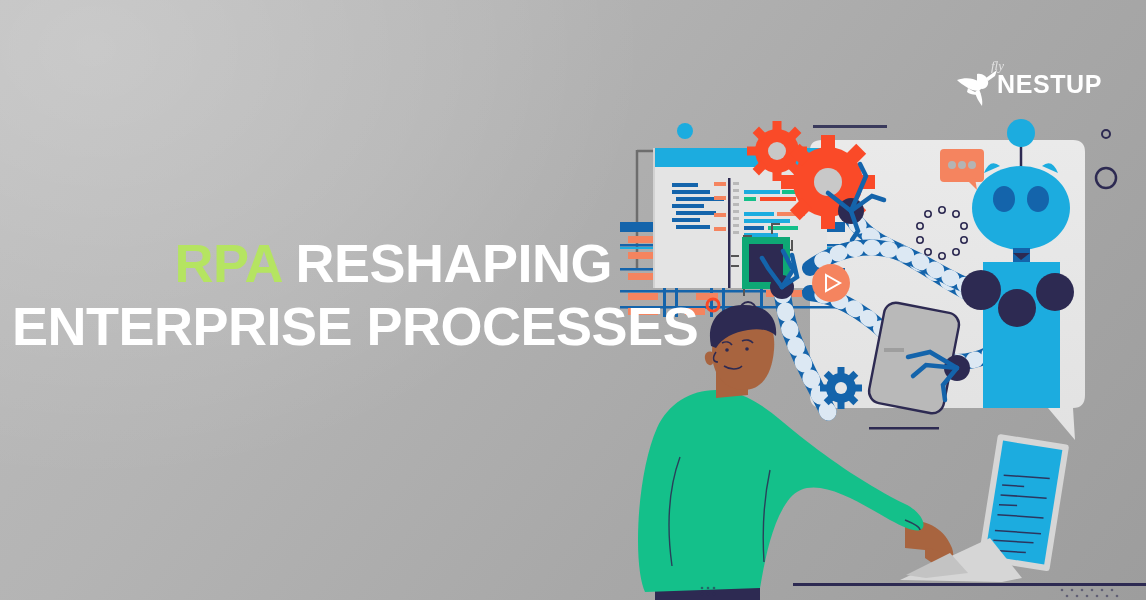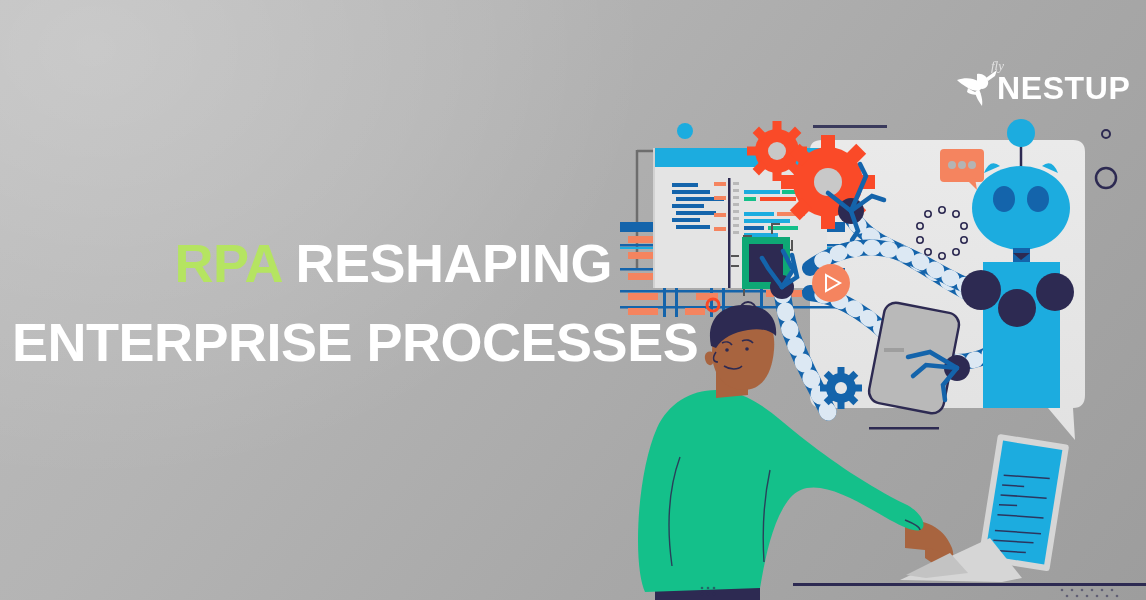--- a/index.html
+++ b/index.html
@@ -19,32 +19,32 @@
   #headline{
     position:absolute;left:12px;top:236px;width:600px;
     line-height:1.02;
   }
   .hl-line{
     font-size:54px;font-weight:bold;color:#ffffff;
     letter-spacing:-0.5px;white-space:nowrap;
     text-align:right;
   }
   .hl-accent{color:#b5e461;}
-  #hl2{margin-top:24px;}
+  #hl2{margin-top:8px;}
 
   
   #logo{position:absolute;left:955px;top:58px;width:145px;height:56px;}
   #logo-bird{position:absolute;left:0;top:6px;}
   #logo-fly{
     position:absolute;left:36px;top:0px;color:#e2e2e2;
     font-size:13px;font-style:italic;font-family:"Liberation Serif",serif;text-align:right;
   }
   #logo-word{
     position:absolute;left:42px;top:12px;color:#ffffff;
-    font-size:32px;font-weight:bold;letter-spacing:0.6px;
+    font-size:25px;font-weight:bold;letter-spacing:0.6px;
   }
   #art{position:absolute;left:0;top:0;width:1146px;height:600px;}
   #art svg{display:block;}
 </style>
 </head>
 <body>
 
 <div id="stage">
 
   <div id="art">

